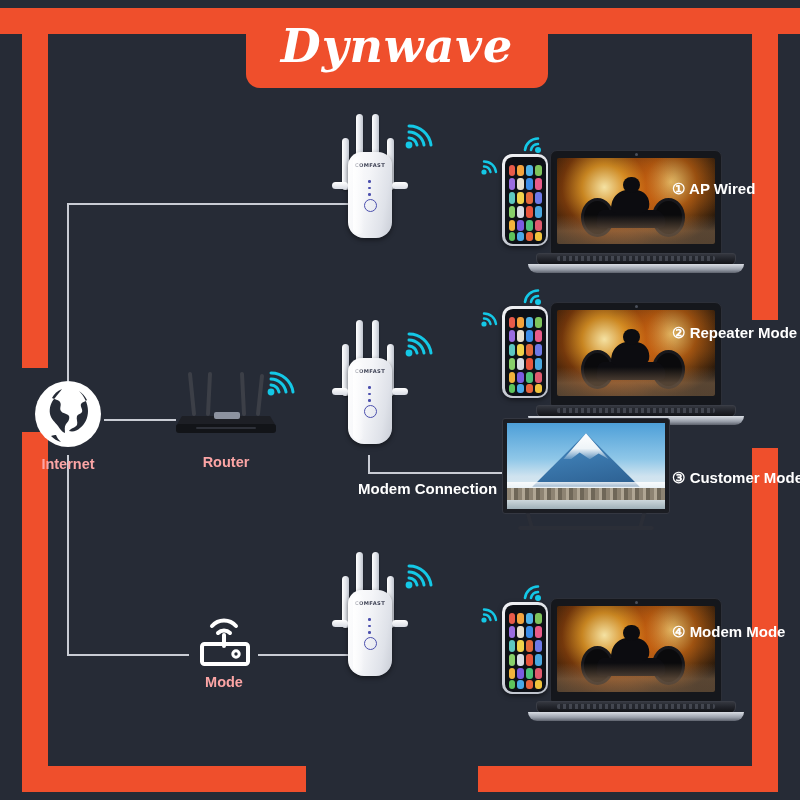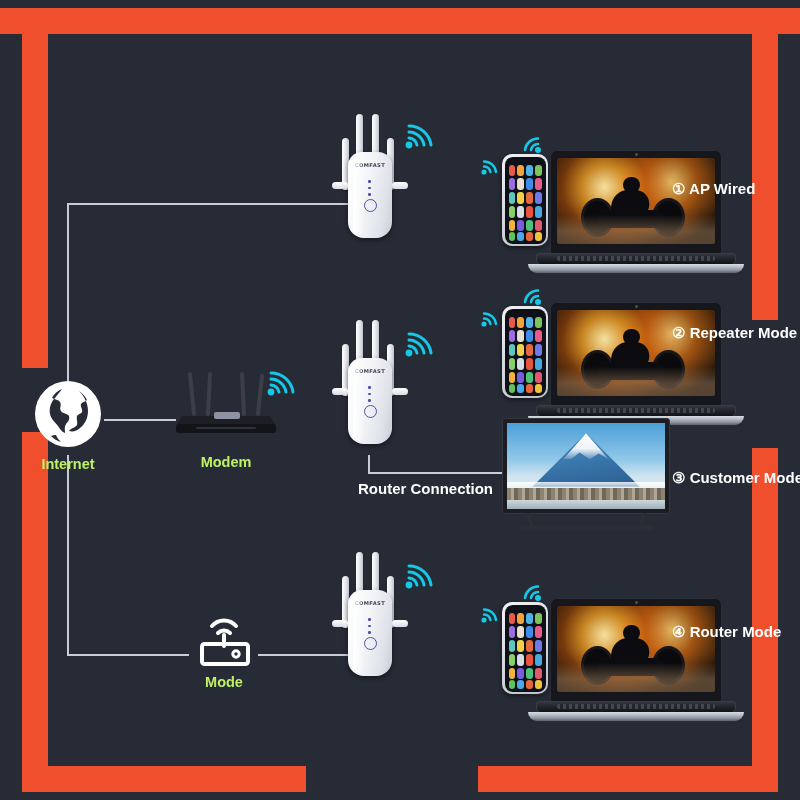--- a/index.html
+++ b/index.html
@@ -25,21 +25,21 @@
      transform:translateY(-2px);}
 
   
   #board{position:absolute;left:48px;top:34px;width:704px;height:732px;background:#262b36;}
 
   
   .wire{position:absolute;background:#c9ccd4;z-index:1;}
   .wire.h{height:2px;} .wire.v{width:2px;}
 
   
-  .nlabel{position:absolute;color:#bef264;font-size:14.5px;font-weight:700;
+  .nlabel{position:absolute;color:#fca5a5;font-size:14.5px;font-weight:700;
      text-align:center;z-index:6;white-space:nowrap;}
 
   
   #internet-node{position:absolute;left:32px;top:378px;width:72px;height:72px;z-index:5;}
   
   #router-node{position:absolute;left:168px;top:368px;width:116px;height:72px;z-index:5;}
   
   #modem-node{position:absolute;left:186px;top:608px;width:76px;height:62px;z-index:5;}
 
   
@@ -158,20 +158,23 @@
 <div id="stage">
 
   <div class="bar" id="frame-top"></div>
   <div class="bar" id="frame-left-a"></div>
   <div class="bar" id="frame-left-b"></div>
   <div class="bar" id="frame-right-a"></div>
   <div class="bar" id="frame-right-b"></div>
   <div class="bar" id="frame-bottom-a"></div>
   <div class="bar" id="frame-bottom-b"></div>
 
+  <div id="logo-banner">
+    <span id="logo-text">Dynwave</span>
+  </div>
 
   <div id="board"></div>
 
   <div class="wire v" id="wire-internet-up" style="left:67px;top:203px;height:178px;"></div>
   <div class="wire h" id="wire-top-across" style="left:67px;top:203px;width:292px;"></div>
 
   <div class="wire h" id="wire-internet-router" style="left:104px;top:419px;width:72px;"></div>
 
   <div class="wire v" id="wire-internet-down" style="left:67px;top:455px;height:200px;"></div>
   <div class="wire h" id="wire-bottom-left" style="left:67px;top:654px;width:122px;"></div>
@@ -199,21 +202,21 @@
         <line x1="40" y1="46" x2="42" y2="6"></line>
         <line x1="76" y1="46" x2="74" y2="6"></line>
         <line x1="90" y1="46" x2="94" y2="8"></line>
       </g>
       <path d="M14 48 L102 48 L108 58 L8 58 Z" fill="#1d1f25"></path>
       <rect x="8" y="56" width="100" height="9" rx="3" fill="#121418"></rect>
       <rect x="46" y="44" width="26" height="7" rx="2" fill="#8d93a0"></rect>
       <rect x="28" y="59" width="60" height="2" rx="1" fill="#2e3139"></rect>
     </svg>
   </div>
-  <div class="nlabel" style="left:166px;top:454px;width:120px;">Modem</div>
+  <div class="nlabel" style="left:166px;top:454px;width:120px;">Router</div>
   <div class="wifi" style="left:266px;top:370px;">
     <svg width="34" height="28" viewBox="0 0 34 28">
       <circle cx="5" cy="22" r="3.4" fill="#14c8e6"></circle>
       <path d="M5 15 A9 9 0 0 1 13 22" stroke="#14c8e6" stroke-width="3" fill="none" stroke-linecap="round"></path>
       <path d="M5 9 A15.5 15.5 0 0 1 20 22" stroke="#14c8e6" stroke-width="3" fill="none" stroke-linecap="round"></path>
       <path d="M5 3 A22 22 0 0 1 27 22" stroke="#14c8e6" stroke-width="3" fill="none" stroke-linecap="round"></path>
     </svg>
   </div>
 
   <div id="modem-node">
@@ -420,21 +423,21 @@
     <div class="lt-base">
         <div class="lt-kb"></div>
       </div>
     <div class="lt-foot"></div>
   </div>
   <div class="mode-label" style="left:672px;top:324px;text-align:center;">
     <span class="num">② </span>
     <span>Repeater Mode</span>
   </div>
 
-  <div id="wired-label">Router Connection</div>
+  <div id="wired-label">Modem Connection</div>
 
   <div id="tv-node">
     <div class="tv-frame">
       <div class="tv-screen">
         <div class="sky"></div>
         <div class="mtn"></div>
         <div class="snow"></div>
         <div class="cloudline"></div>
         <div class="town"></div>
         <div class="water"></div>
@@ -538,16 +541,16 @@
         </div>
       </div>
     </div>
     <div class="lt-base">
         <div class="lt-kb"></div>
       </div>
     <div class="lt-foot"></div>
   </div>
   <div class="mode-label" style="left:672px;top:623px;">
     <span class="num">④ </span>
-    <span>Router Mode</span>
+    <span>Modem Mode</span>
   </div>
 
 </div>
 
 </body></html>

